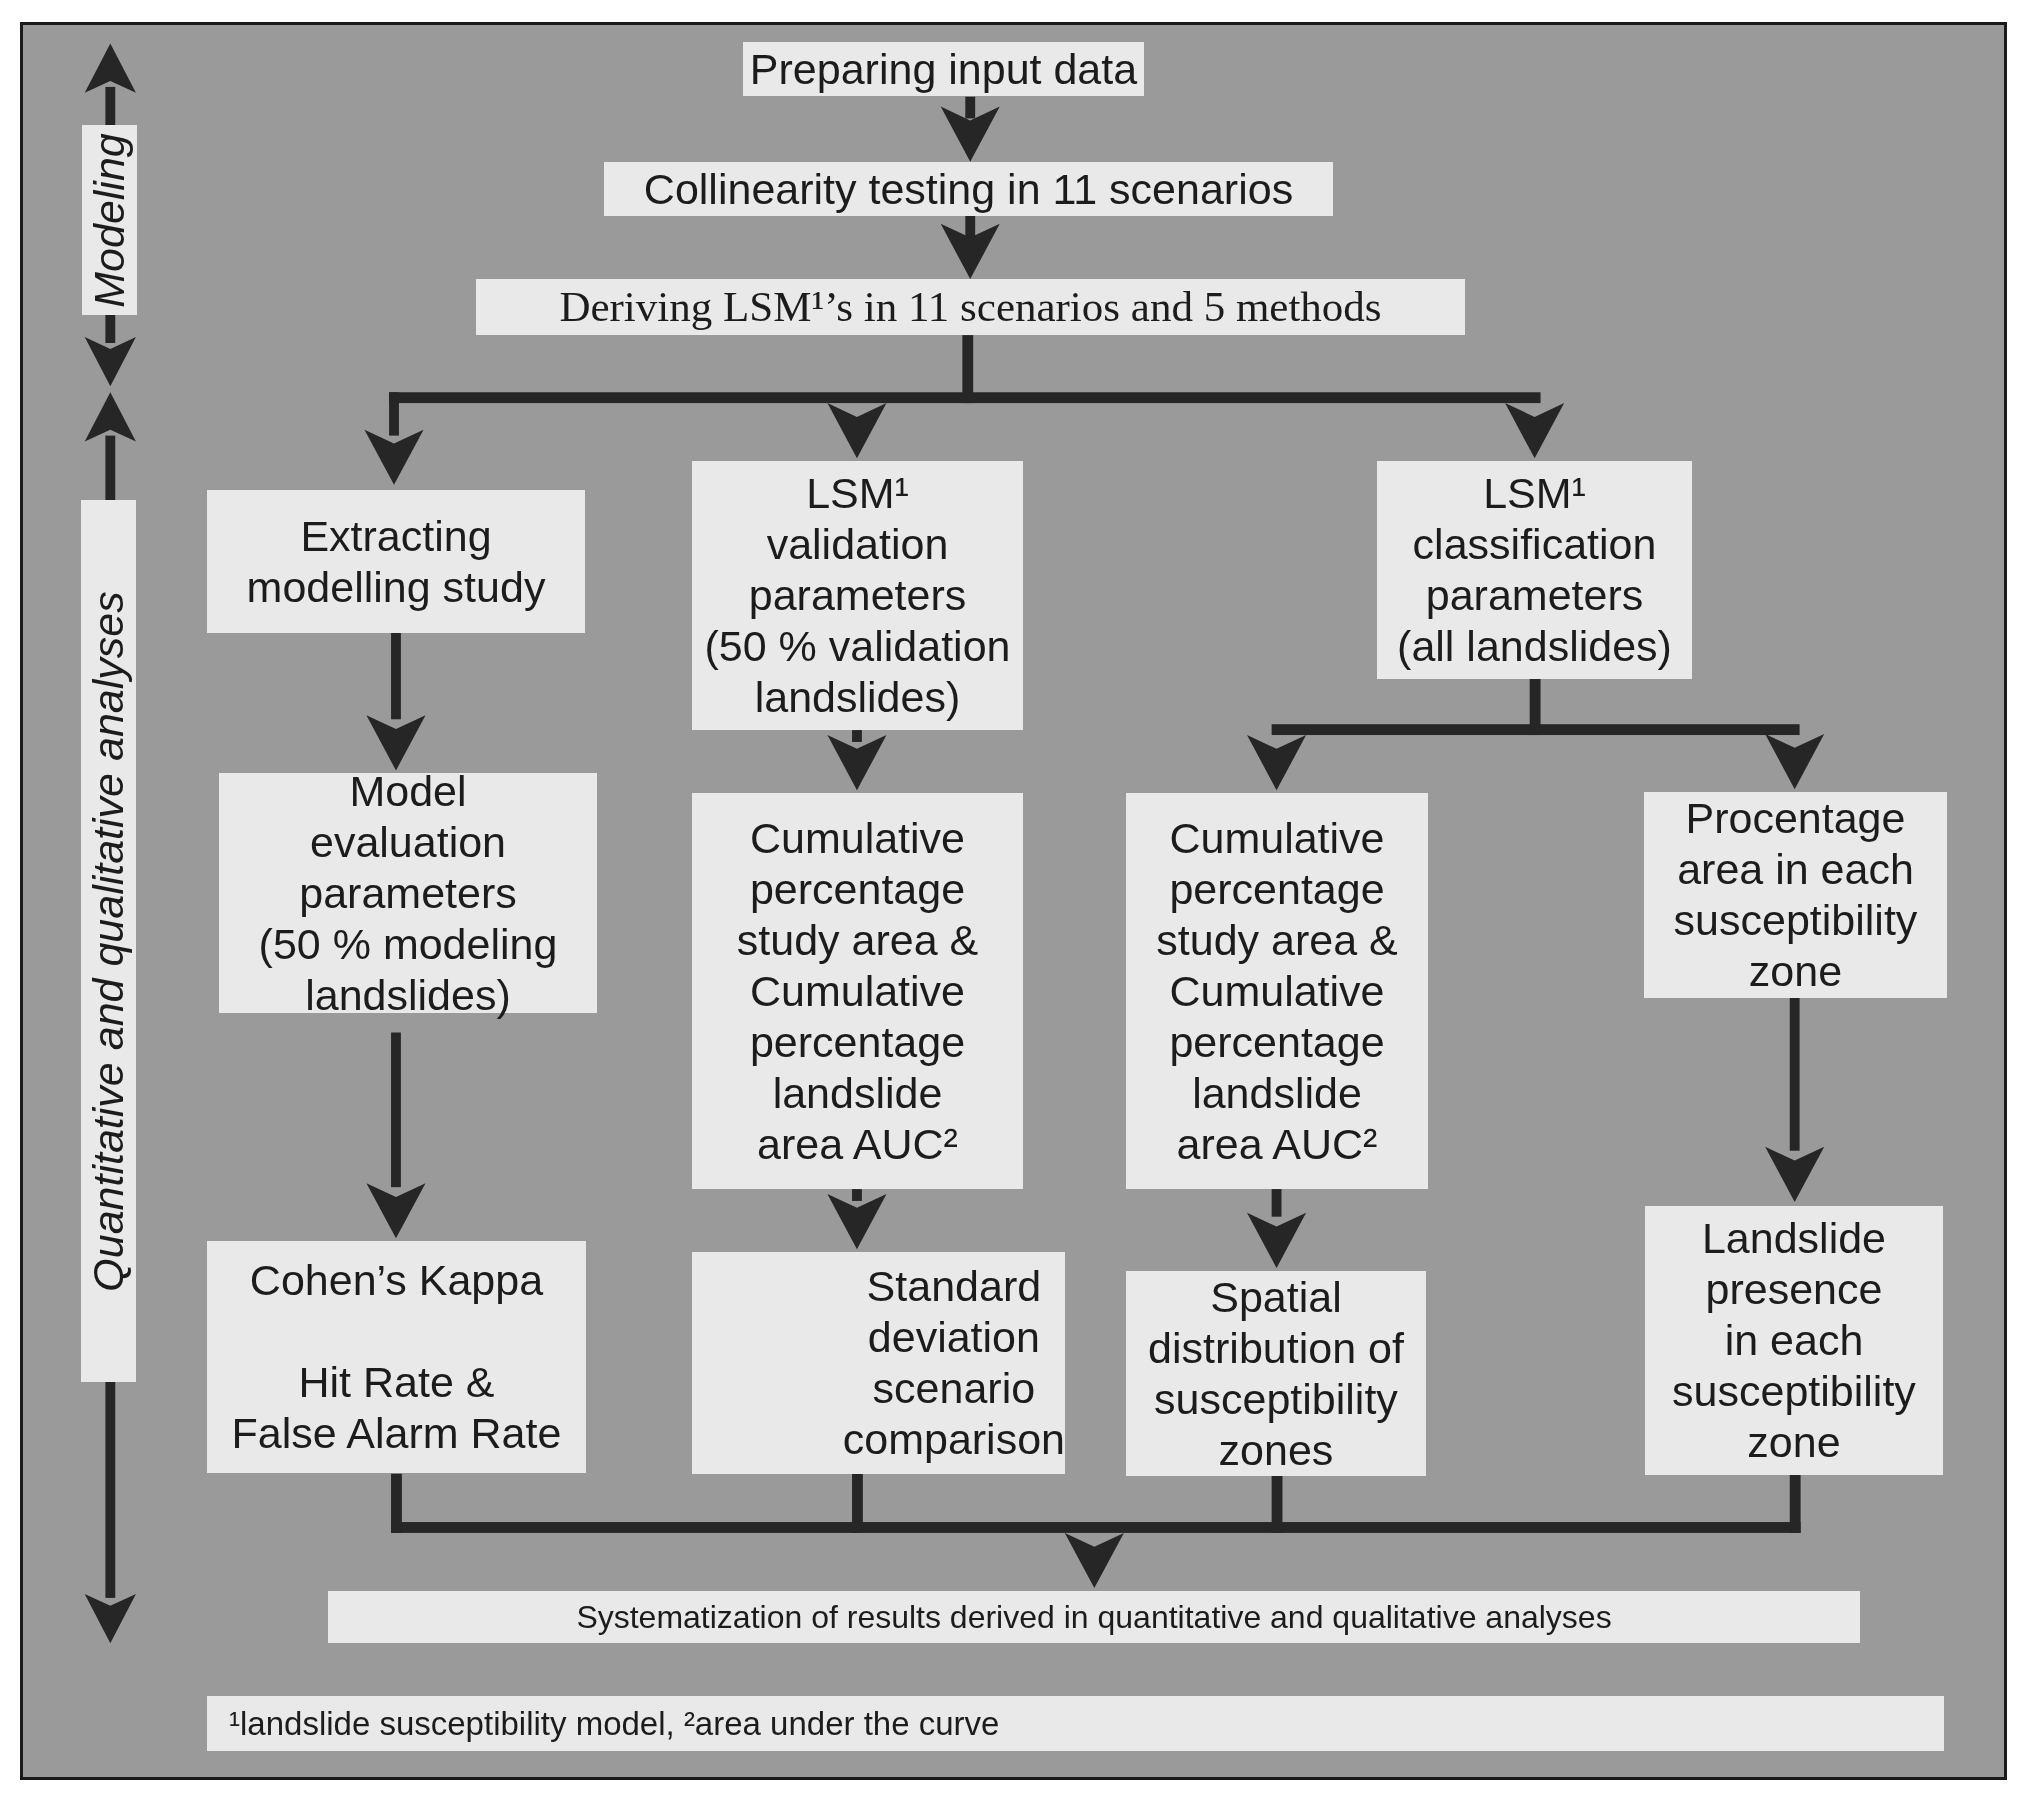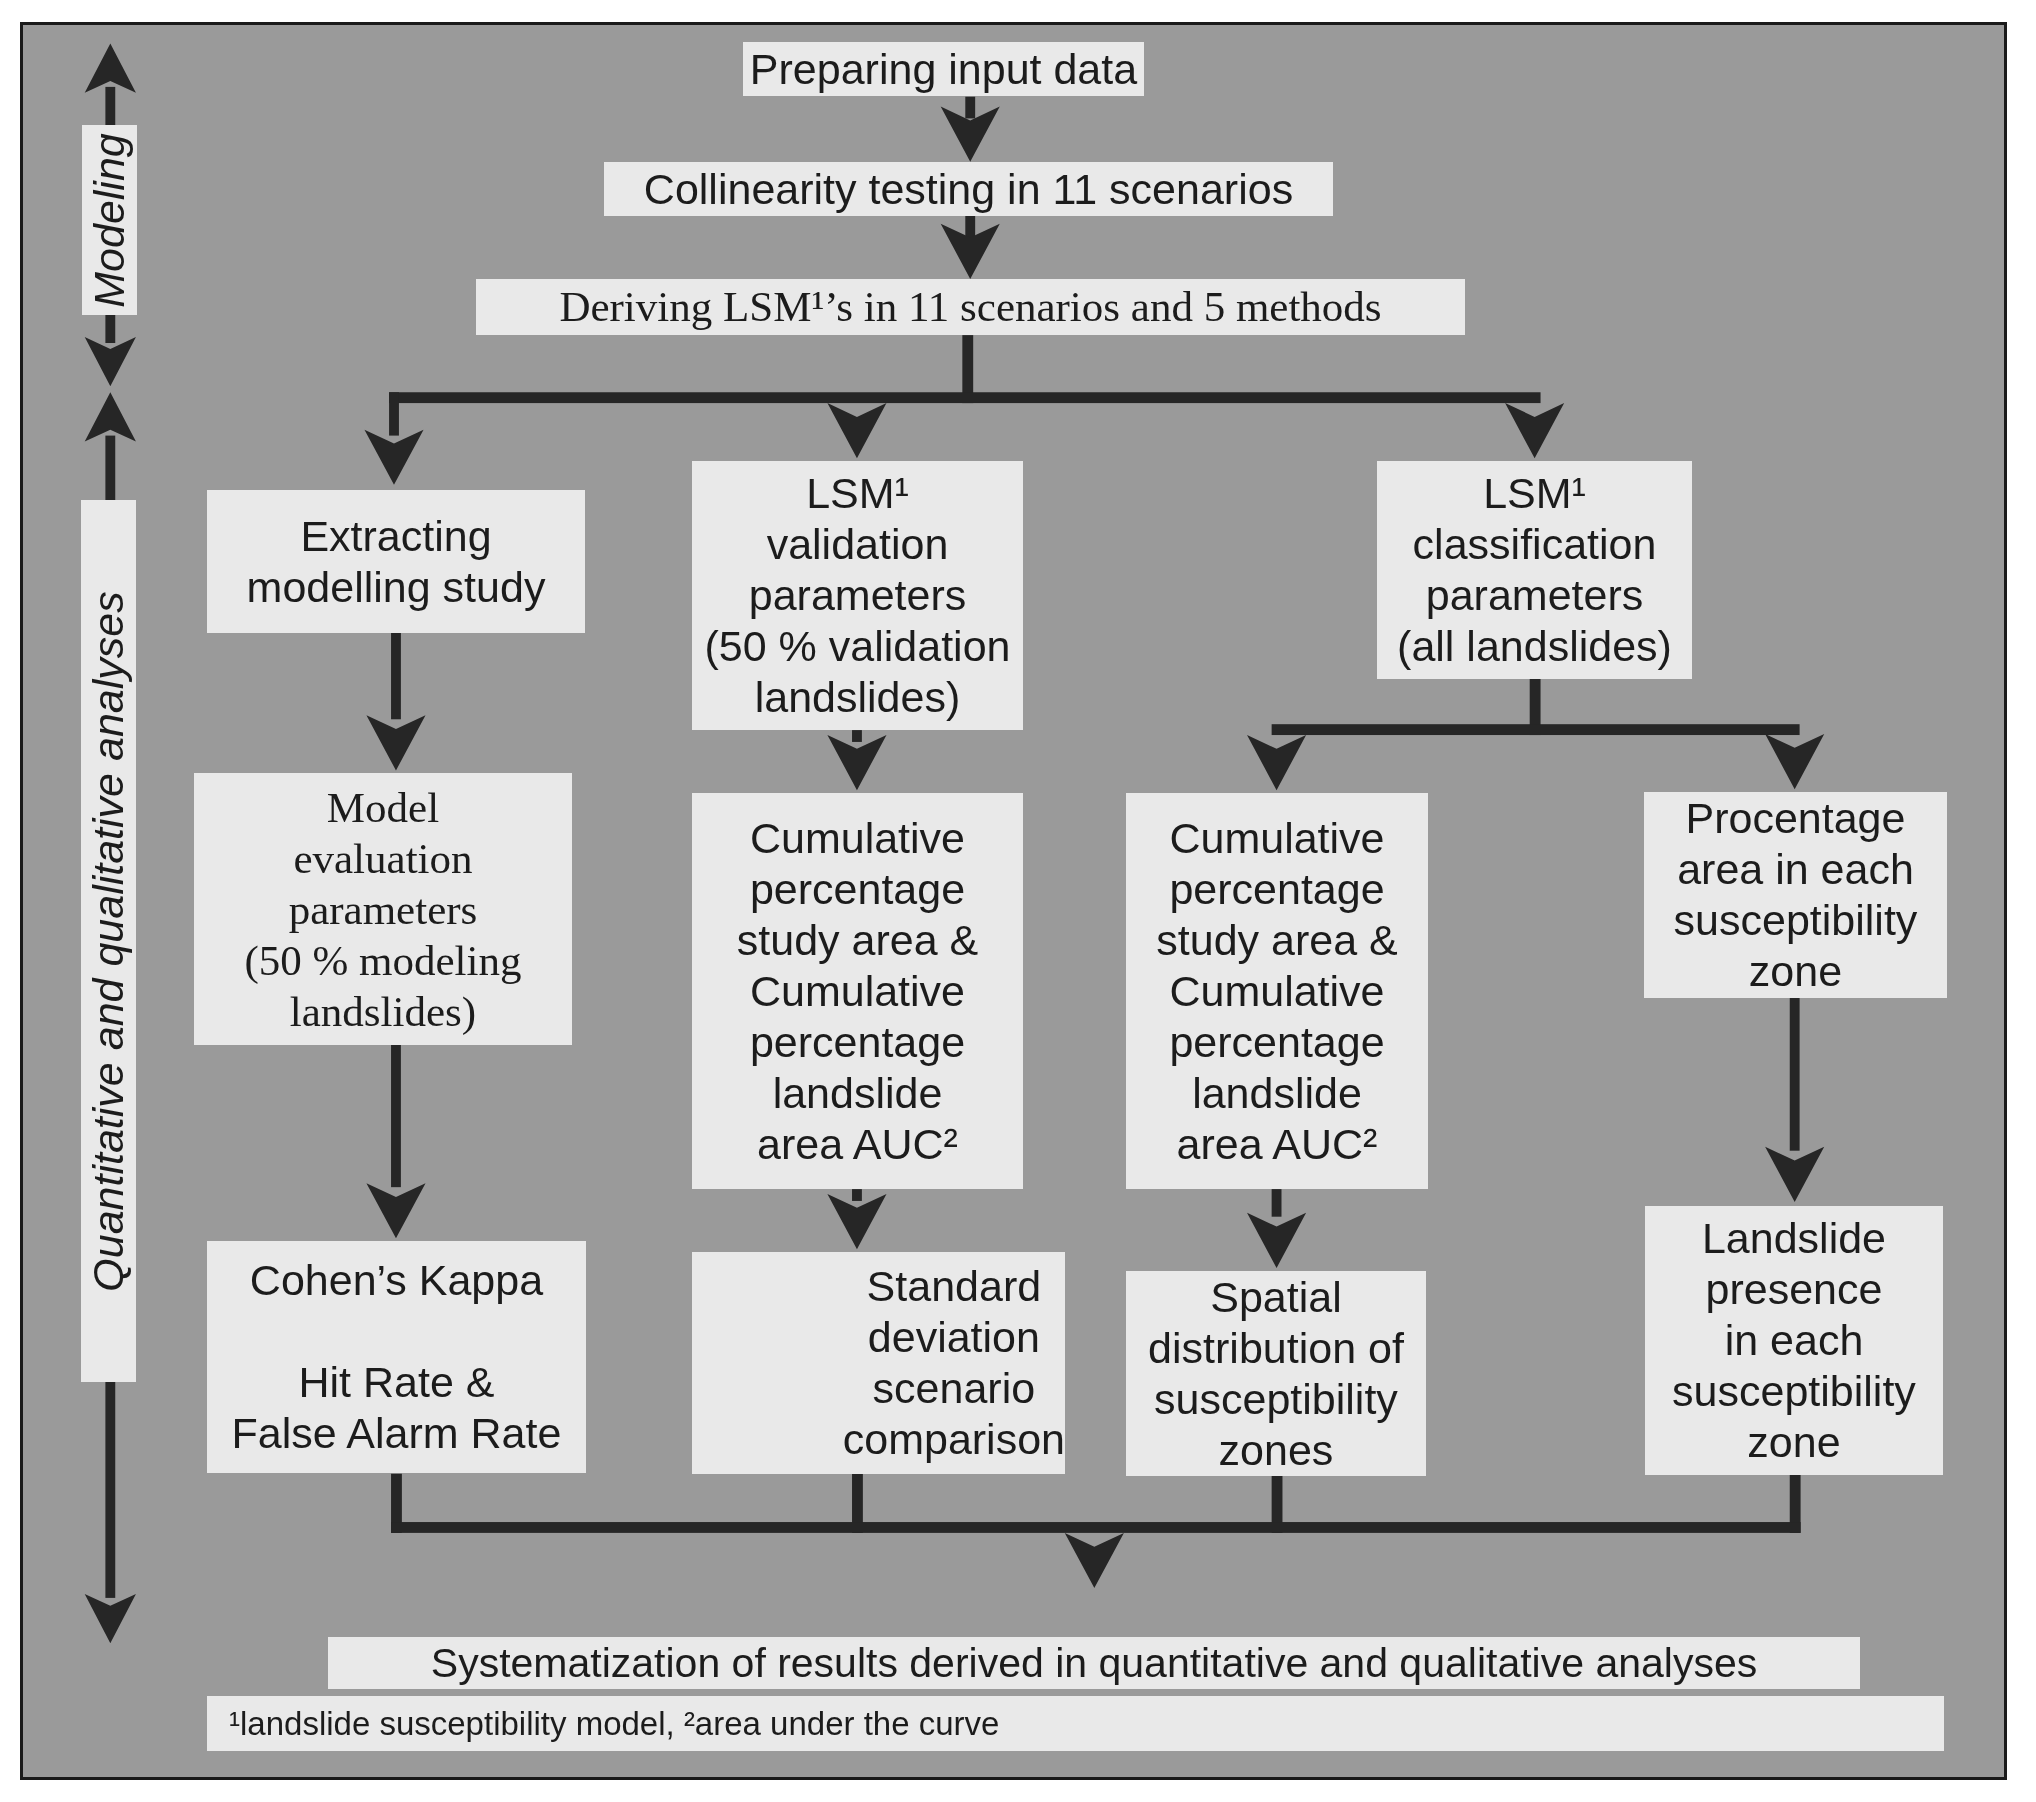--- a/index.html
+++ b/index.html
@@ -23,21 +23,21 @@
     position: absolute;
     background: #e9e9e9;
     display: flex; align-items: center; justify-content: center;
     text-align: center;
     box-sizing: border-box;
     color: #1c1c1c;
   }
   .node .txt { white-space: pre-line; }
   .row-node { font-size: 43px; line-height: 54px; }
   .col-node { font-size: 43px; line-height: 51px; }
-  .final-node { font-size: 41px; line-height: 52px; margin-top: 46px; }
+  .final-node { font-size: 32px; line-height: 52px; }
   .footnote-bar {
     position: absolute; background: #e9e9e9;
     display: flex; align-items: center; justify-content: flex-start;
     font-size: 33px; box-sizing: border-box; padding-left: 22px;
     color: #1c1c1c;
   }
   .vlabel {
     position: absolute; background: #e9e9e9;
     display: flex; align-items: center; justify-content: center;
   }
@@ -171,21 +171,21 @@
 
 <div class="node row-node" style="left:476px; top:279px; width:989px; height:56px;font-family:Liberation Serif, serif;">
   <span class="txt">Deriving LSM¹’s in 11 scenarios and 5 methods</span>
 </div>
 
 <div class="node col-node" style="left:207px; top:490px; width:378px; height:143px;">
   <span class="txt">Extracting
 modelling study</span>
 </div>
 
-<div class="node col-node" style="left:194px; top:773px; width:378px; height:272px;font-family:Liberation Serif, serif;">
+<div class="node col-node" style="left:219px; top:773px; width:378px; height:240px;">
   <span class="txt">Model
 evaluation
 parameters
 (50 % modeling
 landslides)</span>
 </div>
 
 <div class="node col-node" style="left:207px; top:1241px; width:379px; height:232px;">
   <span class="txt">Cohen’s Kappa
 

